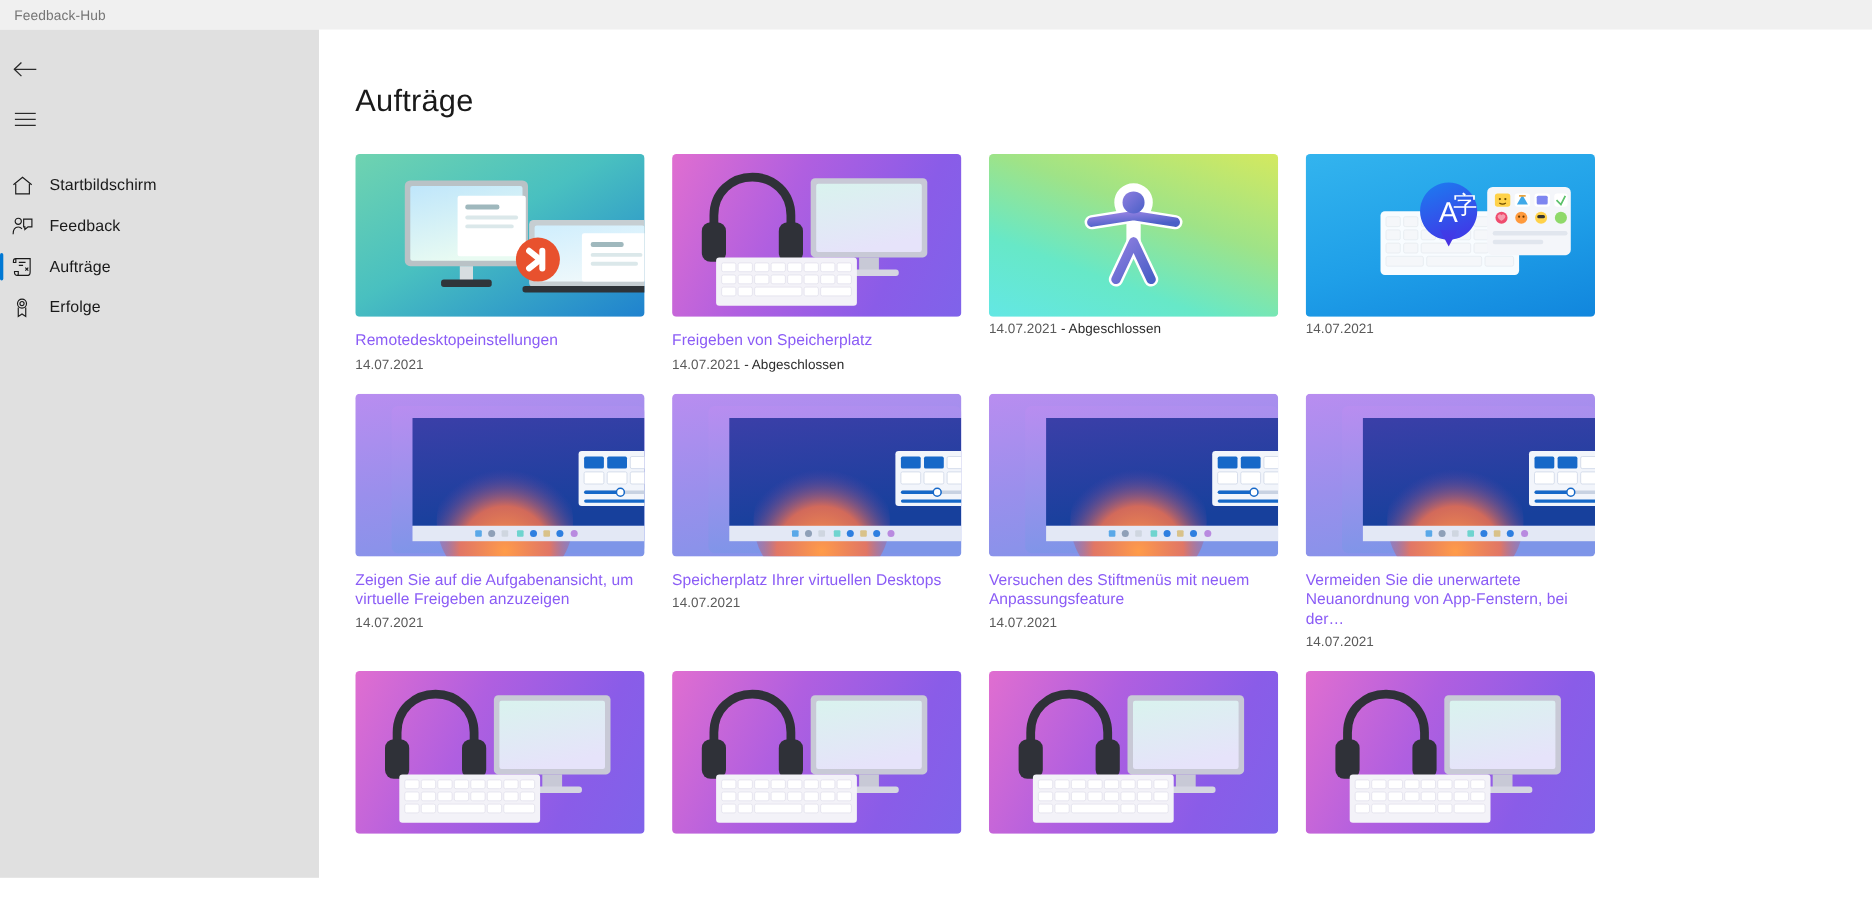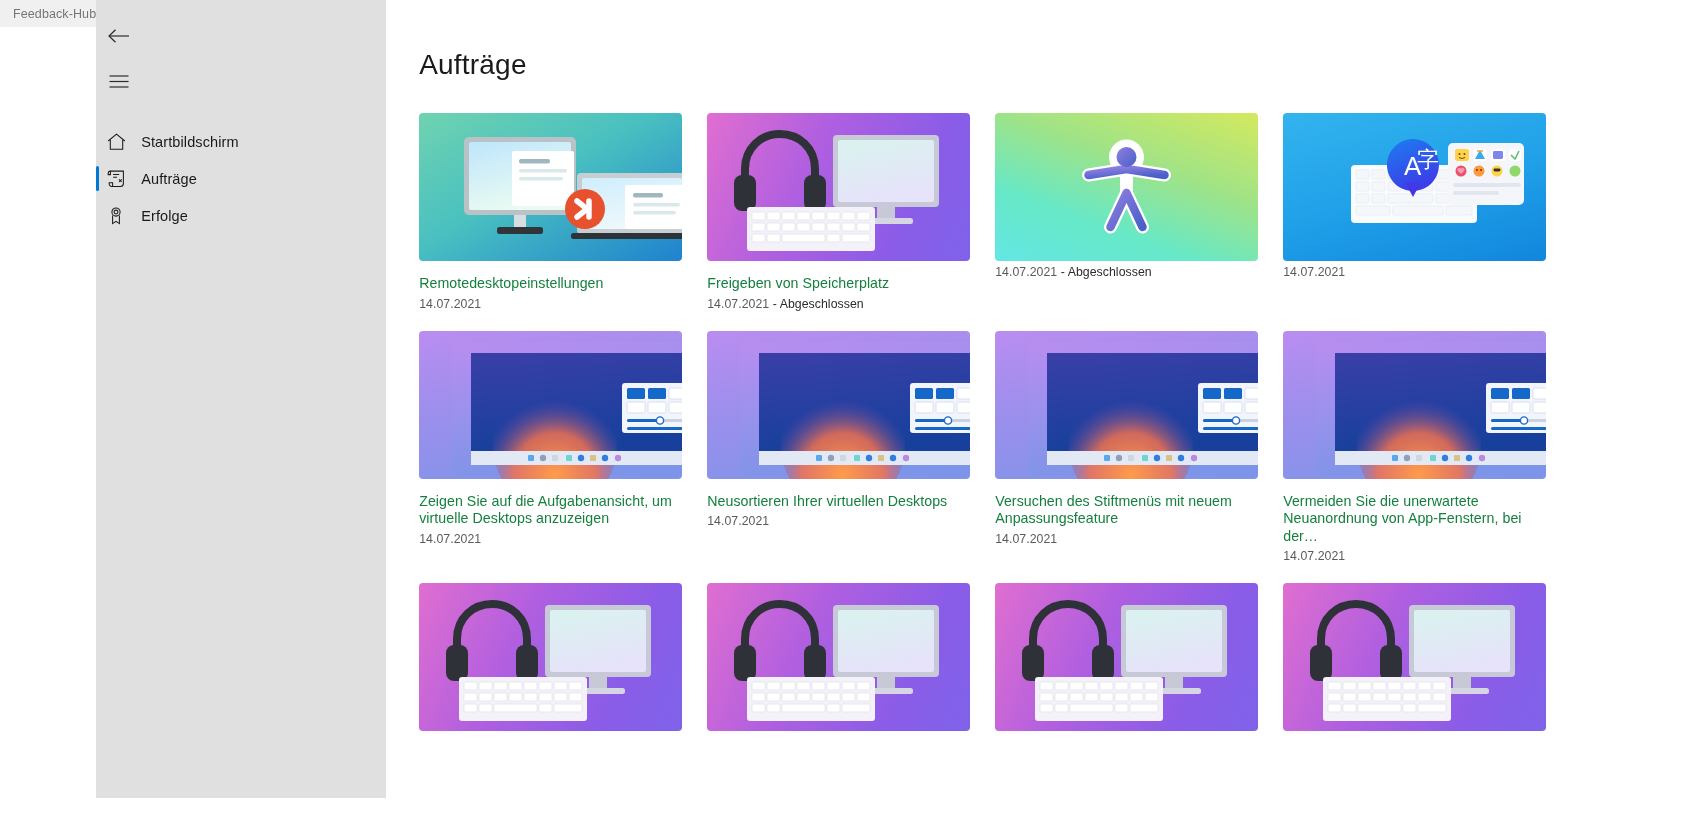--- a/index.html
+++ b/index.html
@@ -2,21 +2,21 @@
 <html><head>
 <meta charset="utf-8">
 <style>
   * { box-sizing: border-box; margin: 0; padding: 0; }
   html, body {
     width: 1702px; height: 828px;
     font-family: "Liberation Sans", sans-serif;
     background: #ffffff;
     overflow: hidden;
   }
-  #app { position: relative; width: 1702px; height: 798px; display: flex; flex-direction: row; }
+  #app { position: relative; width: 1702px; height: 798px; display: flex; flex-direction: column; }
 
   
   .titlebar {
     height: 27px; min-height: 27px;
     background: #f0f0f0;
     display: flex; align-items: center;
     padding-left: 13px;
   }
   .titlebar .app-title {
     font-size: 12.5px; color: #757575; letter-spacing: .1px;
@@ -81,21 +81,21 @@
   }
   .card { width: 263px; cursor: default; }
   .card-img {
     width: 263px; height: 148px;
     border-radius: 4px;
     overflow: hidden; position: relative;
   }
   .card-title {
     margin-top: 14px;
     font-size: 14.2px; line-height: 17.5px;
-    color: #15803d; letter-spacing: .05px;
+    color: #8b5cf6; letter-spacing: .05px;
   }
   .card-date {
     margin-top: 4px;
     font-size: 12.3px; color: #5a5a5a; letter-spacing: .05px;
   }
   .card-date .status { color: #2b2b2b; margin-top: 46px; }
 
   
   .art-rdp { width:100%; height:100%; background: linear-gradient(150deg,#6fd3b0 0%,#49c0c0 45%,#1f82cf 100%); }
   
@@ -146,20 +146,30 @@
         <div class="nav-item">
           <span class="ico">
             <svg width="19" height="18" viewBox="0 0 19 18" fill="none" stroke="#1a1a1a" stroke-width="1.05">
               <path d="M1.2 8 L9.5 1.2 L17.8 8"></path>
               <path d="M3.3 7 V16.3 H15.7 V7"></path>
             </svg>
           </span>
           <span class="lbl">Startbildschirm</span>
         </div>
 
+        <div class="nav-item">
+          <span class="ico">
+            <svg width="19" height="18" viewBox="0 0 19 18" fill="none" stroke="#1a1a1a" stroke-width="1.05">
+              <circle cx="5.6" cy="4.2" r="2.8"></circle>
+              <path d="M0.9 16 C0.9 11.5 3 9.4 5.6 9.4 C7 9.4 8.2 10 9 11"></path>
+              <path d="M10.5 2.2 H18 V9.2 H14.5 L11.6 11.6 V9.2 H10.5 Z"></path>
+            </svg>
+          </span>
+          <span class="lbl">Feedback</span>
+        </div>
 
 
         <div class="nav-item selected">
           <span class="ico">
             <svg width="19" height="18" viewBox="0 0 19 18" fill="none" stroke="#1a1a1a" stroke-width="1.05">
               <path d="M3.4 1.1 H16.4 V13.4 C16.4 15.1 15.1 16.4 13.4 16.4 H4.6"></path>
               <path d="M3.4 1.1 C2.1 1.1 1.2 2.1 1.2 3.3 V4.6 H3.4 Z"></path>
               <path d="M4.6 16.4 C3.2 16.4 2.2 15.3 2.2 14 V12.8 H5.6 V14 C5.6 15.3 5.9 16.4 4.6 16.4 Z"></path>
               <path d="M6.1 4.5 H12.2 M6.1 7.3 H10"></path>
               <path d="M12 9.3 L14.7 12 M14.7 9.3 L12 12"></path>
@@ -424,21 +434,21 @@
                     <stop offset="1" stop-color="#17409c"></stop>
                 </linearGradient>
                 <radialGradient id="vdsun" cx="0.5" cy="0.72" r="0.6">
                   <stop offset="0" stop-color="#ff9c4a"></stop>
                     <stop offset="0.55" stop-color="#f2714f" stop-opacity="0.85"></stop>
                   <stop offset="1" stop-color="#6c4aa8" stop-opacity="0"></stop>
                 </radialGradient>
               </defs>
             </svg>
           </div>
-          <div class="card-title">Zeigen Sie auf die Aufgabenansicht, um virtuelle Desktops anzuzeigen</div>
+          <div class="card-title">Zeigen Sie auf die Aufgabenansicht, um virtuelle Freigeben anzuzeigen</div>
           <div class="card-date"><span>14.07.2021</span><span class="status"></span></div>
         </div>
 
         <div class="card">
           <div class="card-img">
             <div class="art-vd"></div>
             <svg class="fill" viewBox="0 0 263 148">
               <use href="#vdart"></use>
               <rect x="33" y="11" width="230" height="134" rx="6" fill="url(#vdw)"></rect>
               <rect x="52" y="22" width="211" height="98" fill="url(#vdbg)"></rect>
@@ -462,21 +472,21 @@
                 <rect x="208" y="71" width="18" height="11" rx="1.5" fill="#ffffff" stroke="#ccd6e6" stroke-width="0.7"></rect>
                 <rect x="229" y="71" width="18" height="11" rx="1.5" fill="#ffffff" stroke="#ccd6e6" stroke-width="0.7"></rect>
                 <rect x="250" y="71" width="18" height="11" rx="1.5" fill="#ffffff" stroke="#ccd6e6" stroke-width="0.7"></rect>
                 <rect x="208" y="88" width="60" height="3" rx="1.5" fill="#c8d2e2"></rect>
                 <rect x="208" y="88" width="32" height="3" rx="1.5" fill="#1668c8"></rect>
                 <circle cx="241" cy="89.5" r="3.6" fill="#ffffff" stroke="#1668c8" stroke-width="1.4"></circle>
                 <rect x="208" y="96" width="60" height="3" rx="1.5" fill="#1668c8"></rect>
               </g>
             </svg>
           </div>
-          <div class="card-title">Neusortieren Ihrer virtuellen Desktops</div>
+          <div class="card-title">Speicherplatz Ihrer virtuellen Desktops</div>
           <div class="card-date"><span>14.07.2021</span><span class="status"></span></div>
         </div>
 
         <div class="card">
           <div class="card-img">
             <div class="art-vd"></div>
             <svg class="fill" viewBox="0 0 263 148">
               <rect x="33" y="11" width="230" height="134" rx="6" fill="url(#vdw)"></rect>
               <rect x="52" y="22" width="211" height="98" fill="url(#vdbg)"></rect>
               <ellipse cx="136" cy="116" rx="62" ry="62" fill="url(#vdsun)"></ellipse>

